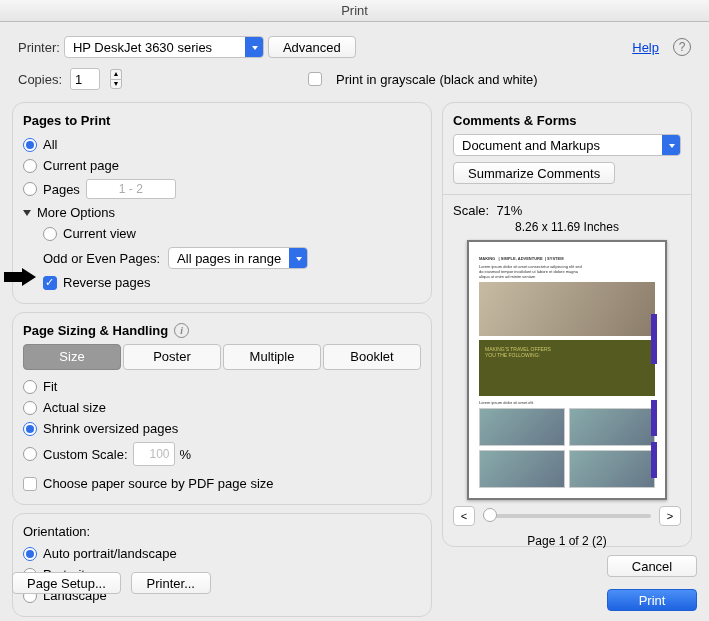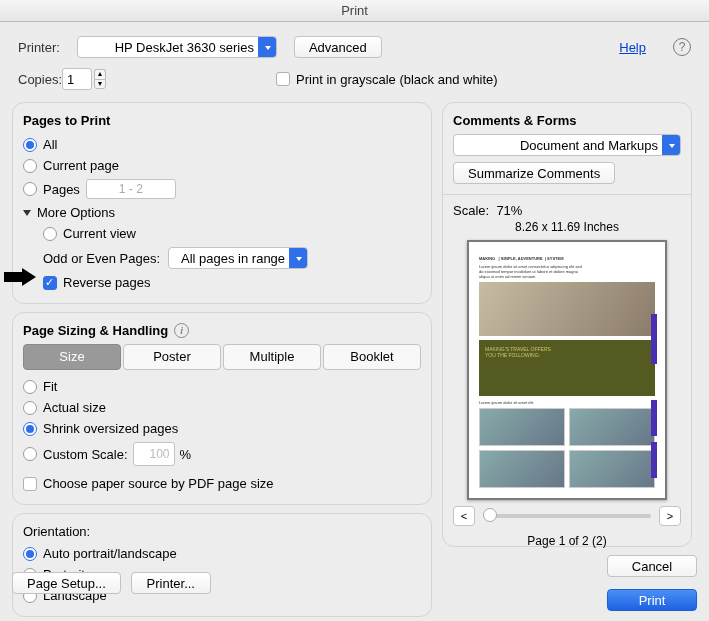--- a/index.html
+++ b/index.html
@@ -1,29 +1,29 @@
 <!DOCTYPE html>
 <html><head>
 <meta charset="utf-8">
 <style>
 * { box-sizing: border-box; margin: 0; padding: 0; }
 body { font-family: -apple-system, "Helvetica Neue", Arial, sans-serif; font-size: 13px; color: #000; background: #888; width: 709px; height: 621px; overflow: hidden; }
 .window { width: 709px; height: 621px; background: #ececec; position: relative; }
 .titlebar { height: 22px; background: linear-gradient(#f6f6f6,#e6e6e6); border-bottom: 1px solid #bbb; text-align: center; line-height: 22px; font-size: 13px; color: #444; }
-.top-row { padding: 14px 18px 4px 18px; display: flex; align-items: center; gap: 17px; }
+.top-row { padding: 14px 18px 4px 18px; display: flex; align-items: center; gap: 4px; }
 .label { color: #333; }
-.select { appearance: none; -webkit-appearance: none; height: 22px; border: 1px solid #c3c3c3; border-radius: 4px; background: #fff; padding: 0 22px 0 8px; font-size: 13px; position: relative; text-align: right; }
+.select { appearance: none; -webkit-appearance: none; height: 22px; border: 1px solid #c3c3c3; border-radius: 4px; background: #fff; padding: 0 22px 0 8px; font-size: 13px; position: relative; }
 .select-wrap { position: relative; display: inline-block; }
 .select-wrap::after { content: ""; position: absolute; right: 1px; top: 1px; bottom: 1px; width: 18px; background: #2f6fea; border-radius: 0 3px 3px 0; }
 .select-wrap::before { content: ""; position: absolute; right: 6px; top: 50%; width: 0; height: 0; z-index: 2; border-left: 3px solid transparent; border-right: 3px solid transparent; border-top: 4px solid #fff; transform: translateY(-1px); }
 .btn { height: 22px; border: 1px solid #c3c3c3; border-radius: 4px; background: linear-gradient(#fff,#f2f2f2); padding: 0 14px; font-size: 13px; cursor: pointer; }
 .btn-primary { background: linear-gradient(#4a8ff7,#1e63e0); color: #fff; border: 1px solid #1e5fd6; }
 .help-link { color: #0040dd; text-decoration: underline; margin-left: auto; cursor: pointer; }
 .help-icon { display: inline-flex; width: 18px; height: 18px; border: 1.5px solid #7a7a7a; border-radius: 50%; align-items: center; justify-content: center; font-size: 12px; color: #7a7a7a; margin-left: 10px; }
-.copies-row { padding: 6px 18px 12px 18px; display: flex; align-items: center; gap: 0; }
+.copies-row { padding: 6px 18px 12px 18px; display: flex; align-items: center; gap: 8px; }
 .num-wrap { position: relative; }
 .num-input { width: 30px; height: 22px; border: 1px solid #c3c3c3; border-radius: 3px; padding: 0 4px; font-size: 13px; text-align: left; }
 .stepper { display: inline-flex; flex-direction: column; margin-left: 2px; }
 .stepper span { width: 12px; height: 10px; border: 1px solid #bbb; background: #f5f5f5; font-size: 7px; text-align: center; line-height: 8px; }
 .stepper span:first-child { border-radius: 3px 3px 0 0; border-bottom: none; }
 .stepper span:last-child { border-radius: 0 0 3px 3px; }
 .checkbox { width: 14px; height: 14px; border: 1px solid #b0b0b0; border-radius: 3px; background: #fff; display: inline-block; vertical-align: middle; margin-right: 6px; position: relative; }
 .checkbox.checked { background: #2f6fea; border-color: #2f6fea; }
 .checkbox.checked::after { content: "✓"; color: #fff; font-size: 11px; position: absolute; top: -1px; left: 1px; }
 .radio { width: 14px; height: 14px; border: 1px solid #999; border-radius: 50%; background: #fff; display: inline-block; vertical-align: middle; margin-right: 6px; position: relative; flex-shrink: 0; }

